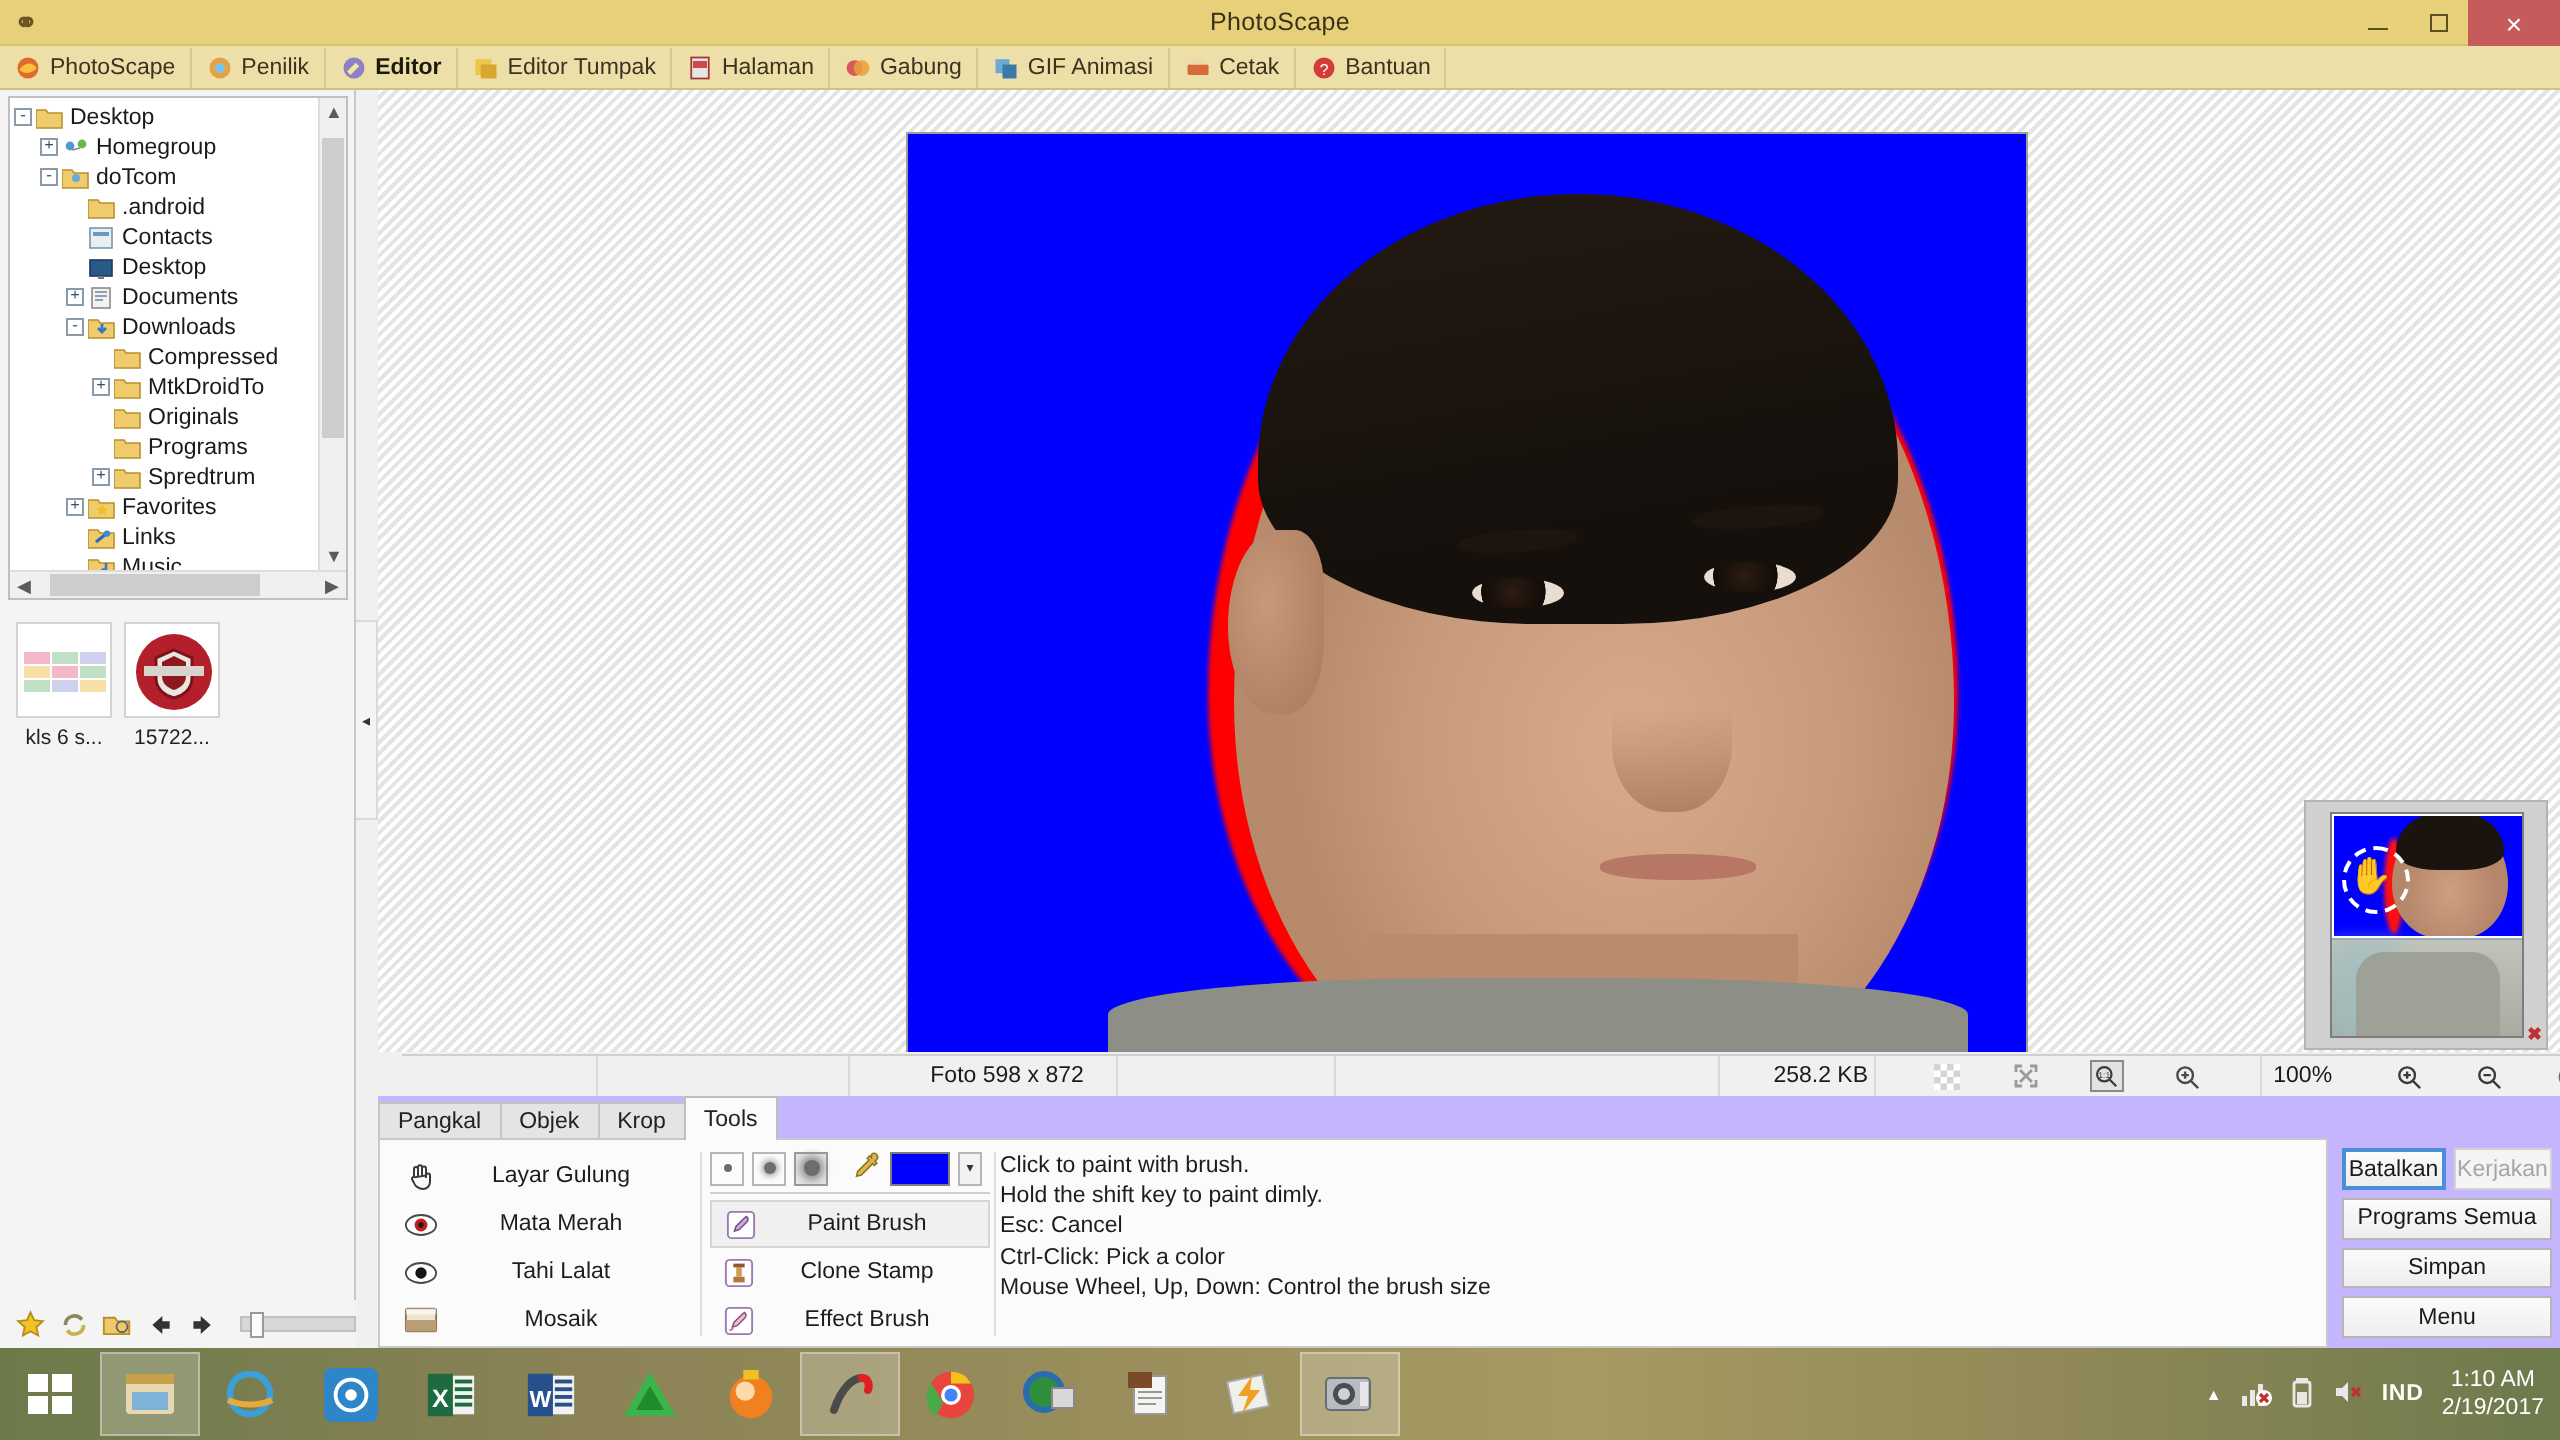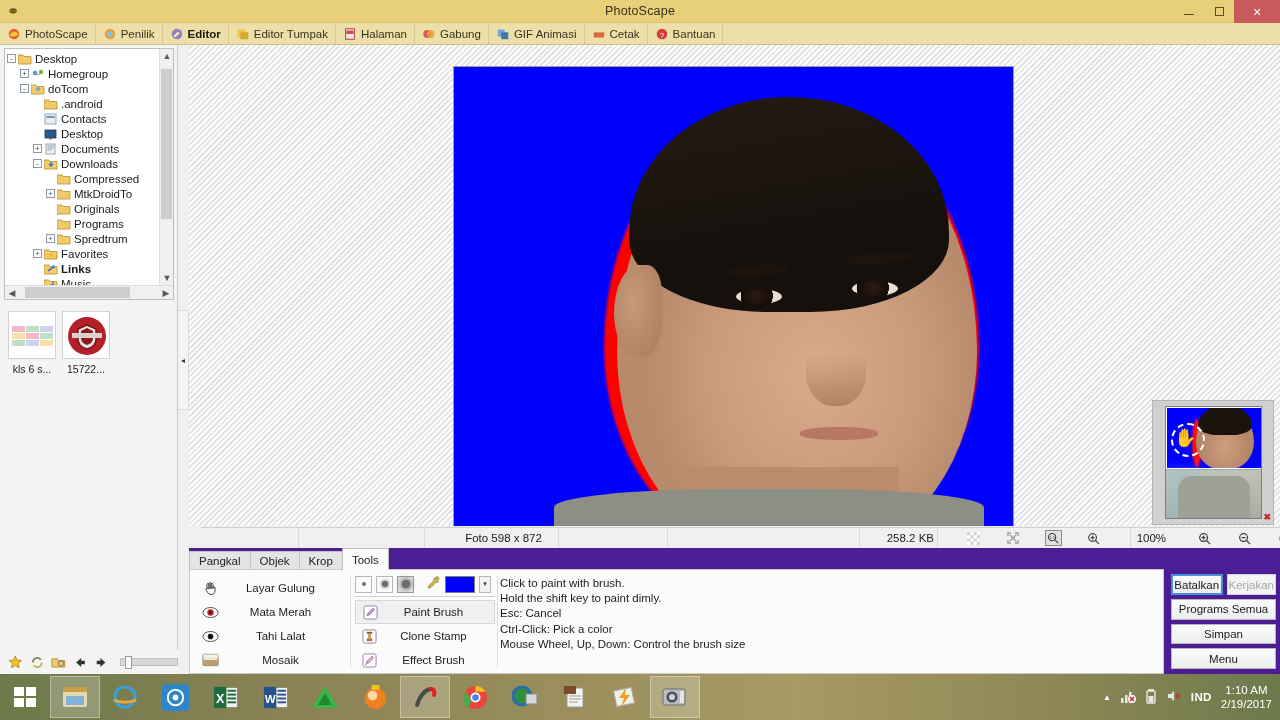--- a/index.html
+++ b/index.html
@@ -215,21 +215,21 @@
     position: absolute; left: 201px; top: 527px; width: 1091px; height: 21px;
     background: #f0f0f0; border-top: 1px solid #cfcfcf;
     display: flex; align-items: center; font-size: 11.5px; color: #1a1a1a; gap: 24px;
   }
   .sb-cell { height: 21px; display:flex; align-items:center; justify-content:center; border-right:1px solid #d8d8d8; }
   .sb-ico { width: 18px; height: 16px; display:flex; align-items:center; justify-content:center; }
 
   
   .toolspanel {
     position: absolute; left: 189px; top: 548px; width: 1091px; height: 126px;
-    background: #4c1d95;
+    background: #c4b5fd;
   }
   .tabrow { position: absolute; left: 0; top: 0; height: 22px; display: flex; align-items: flex-end; }
   .ttab {
     height: 19px; padding: 0 9px; font-size: 11.5px; color: #222;
     background: #e4e4e4; border: 1px solid #c4c4c4; border-bottom: none;
     display: flex; align-items: center; margin-right: -1px;
   }
   .ttab.active { height: 22px; background: #fbfbfb; border-color: #bfbfbf; z-index: 2; }
   .toolbox {
     position: absolute; left: 0; top: 21px; width: 975px; height: 105px;
@@ -486,21 +486,21 @@
             <span class="tlabel">Spredtrum</span>
           </div>
           <div class="trow" style="padding-left: 26px;">
             <span class="tpm">+</span>
             <span class="tfold"><svg width="14" height="12" viewBox="0 0 14 12" stroke-width=".8">
                 <path d="M0 2h5l1 1.5h7V11H0z" fill="#f0cb6c" stroke="#b8912c"></path>
                 <path d="M7 4l.9 2 2.1.2-1.6 1.4.5 2L7 8.5 5.1 9.6l.5-2L4 6.2 6.1 6z" fill="#f2c020"></path>
               </svg></span>
             <span class="tlabel">Favorites</span>
           </div>
-          <div class="trow" style="padding-left: 26px; font-weight: bold;">
+          <div class="trow" style="padding-left: 26px;">
             <span class="tpm blank"></span>
             <span class="tfold"><svg width="14" height="12" viewBox="0 0 14 12" stroke-width=".8">
                 <path d="M0 2h5l1 1.5h7V11H0z" fill="#f0cb6c" stroke="#b8912c"></path>
                 <path d="M4 8l5-4" stroke="#2a6ac0" stroke-width="1.6"></path>
                 <circle cx="9.5" cy="3.8" r="1.6" fill="#3a8ad8"></circle>
               </svg></span>
             <span class="tlabel">Links</span>
           </div>
           <div class="trow" style="padding-left: 26px;">
             <span class="tpm blank"></span>

